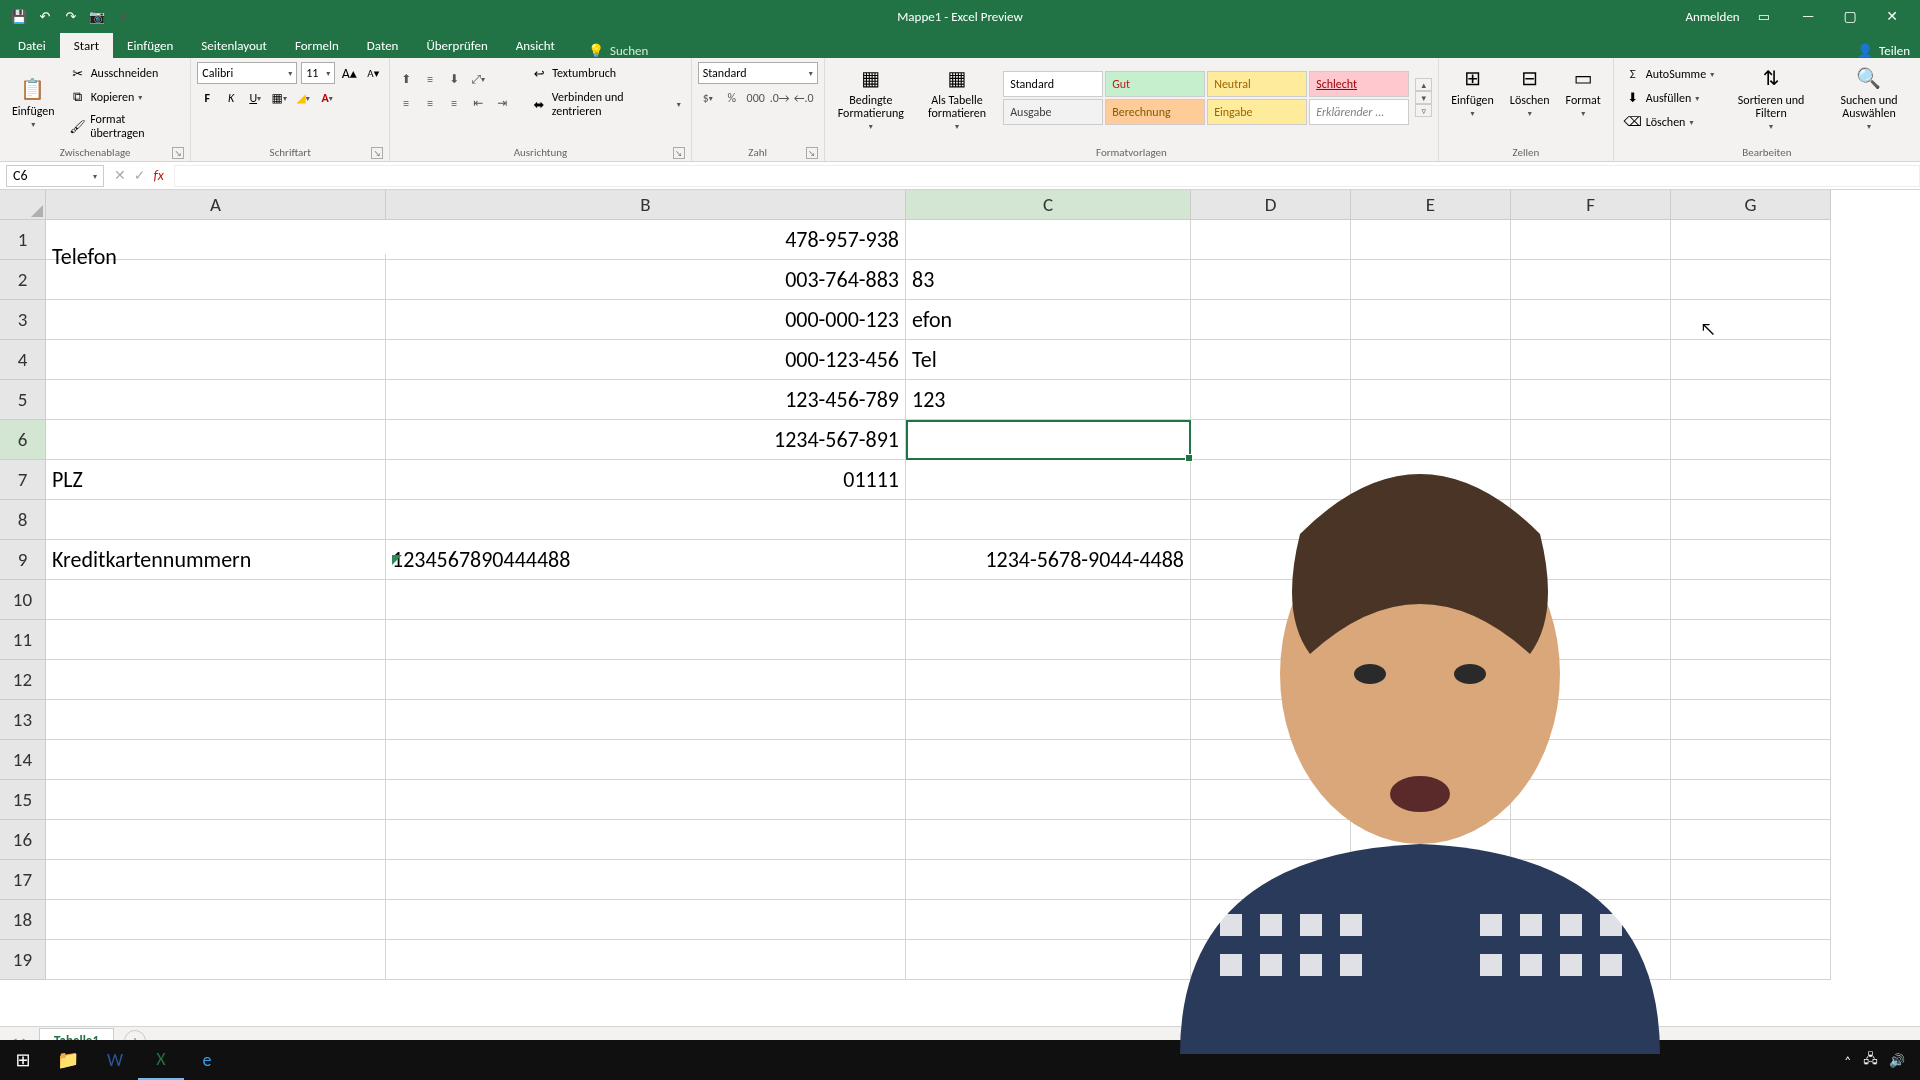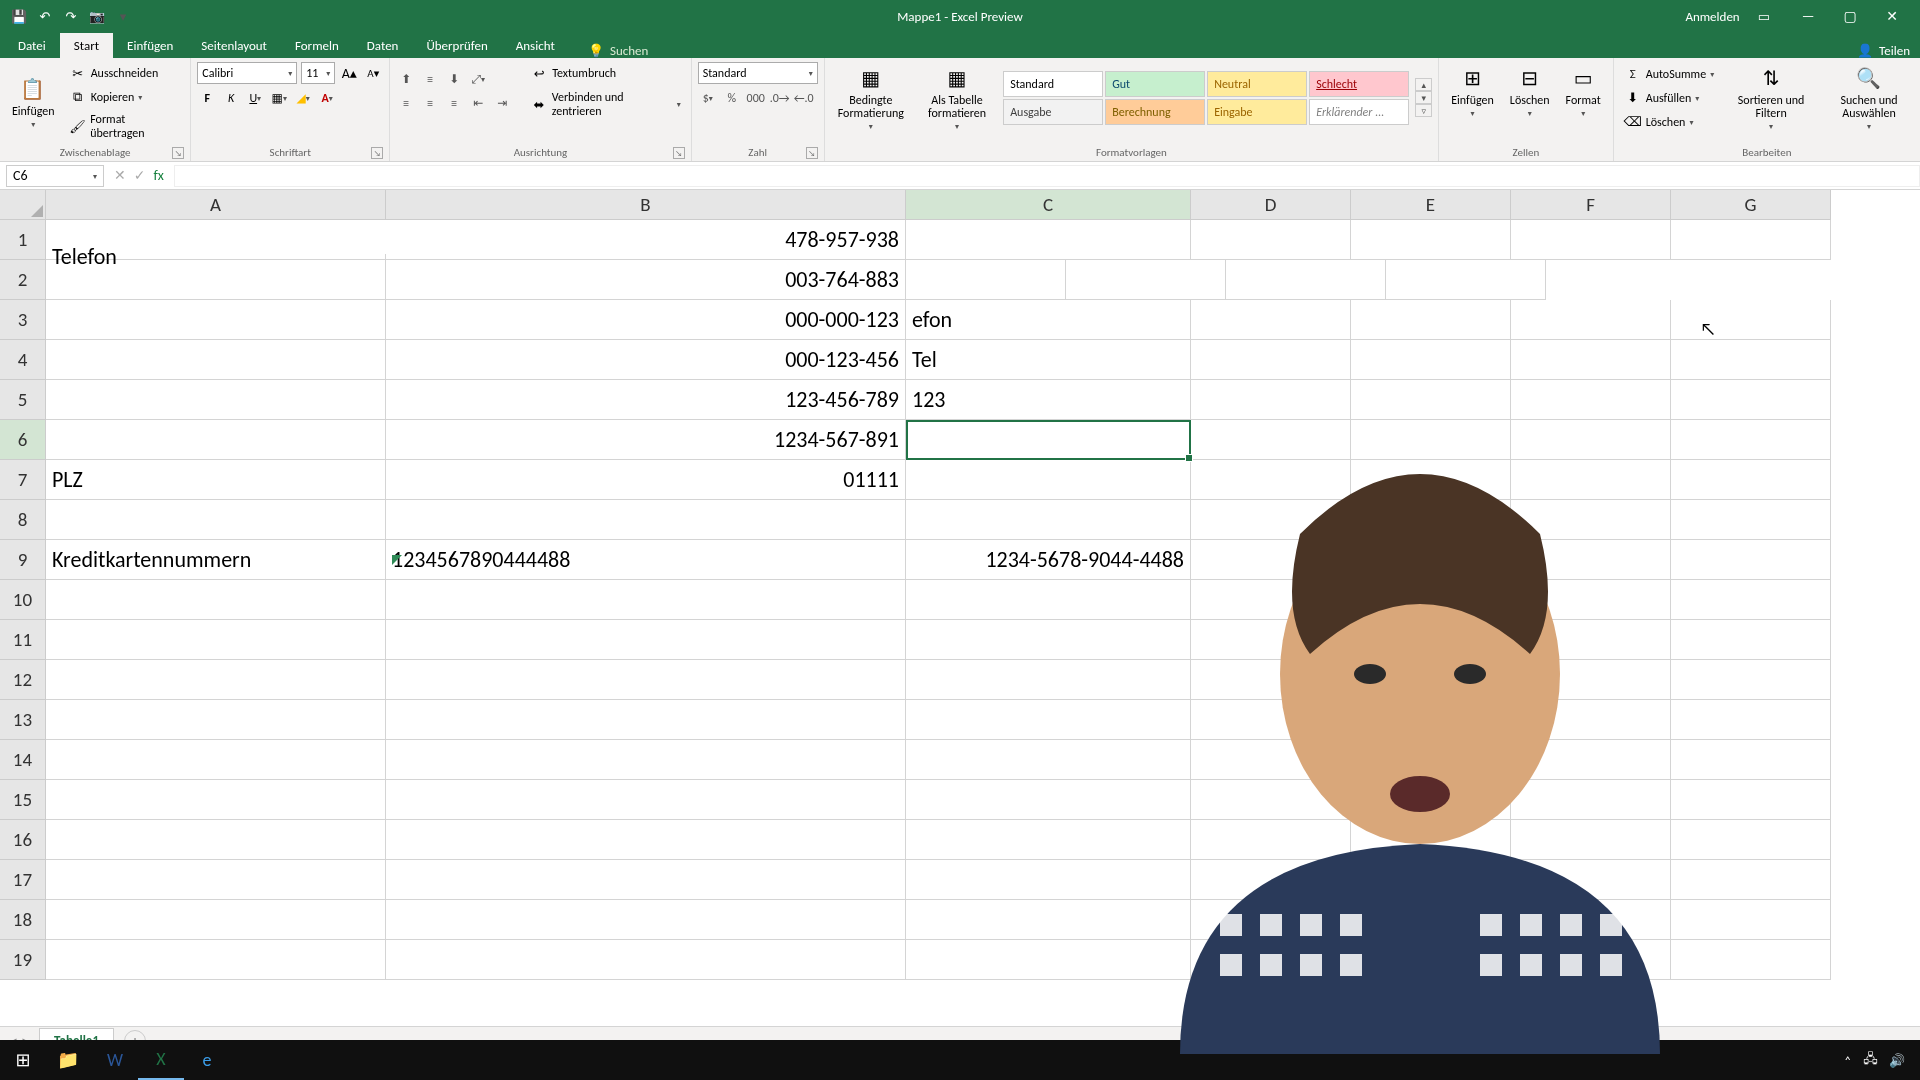--- a/index.html
+++ b/index.html
@@ -256,21 +256,21 @@
           <span style="max-width:72px">Bedingte Formatierung</span>
           <span class="caret">▾</span>
         </div>
       <div class="bigbtn">
           <div class="icon24">▦</div>
           <span style="max-width:72px">Als Tabelle formatieren</span>
           <span class="caret">▾</span>
         </div>
       <div id="style-gallery" class="style-gallery">
           <div class="style-cell" style="background: rgb(255, 255, 255); color: rgb(0, 0, 0);">Standard</div>
-          <div class="style-cell" style="background: rgb(198, 239, 206); color: #0c4a6e; text-align: right;">Gut</div>
+          <div class="style-cell" style="background: rgb(198, 239, 206); color: #b91c1c; text-align: right;">Gut</div>
           <div class="style-cell" style="background: rgb(255, 235, 156); color: rgb(156, 101, 0);">Neutral</div>
           <div class="style-cell" style="background: rgb(255, 199, 206); color: rgb(156, 0, 6); text-decoration: underline;">Schlecht</div>
           <div class="style-cell" style="background: rgb(242, 242, 242); color: rgb(63, 63, 63);">Ausgabe</div>
           <div class="style-cell" style="background: rgb(255, 204, 153); color: rgb(127, 96, 0);">Berechnung</div>
           <div class="style-cell" style="background: rgb(255, 235, 156); color: rgb(156, 101, 0);">Eingabe</div>
           <div class="style-cell" style="background: rgb(255, 255, 255); color: rgb(128, 128, 128); font-style: italic;">Erklärender ...</div>
         </div>
       <div class="style-nav">
           <div>▴</div>
           <div>▾</div>
@@ -336,21 +336,21 @@
 </div>
 
 <div class="formula-bar">
   <div class="name-box">
       <span>C6</span>
       <span class="caret">▾</span>
     </div>
   <div class="fb-icons">
     <span>✕</span>
     <span>✓</span>
-    <span style="color:#15803d">fx</span>
+    <span style="font-style:italic; color:#b91c1c">fx</span>
   </div>
   <div class="fb-input"></div>
 </div>
 
 <div class="sheet-area">
   <div style="display:flex; flex-direction:column">
     <div style="display:flex">
       <div class="corner"></div>
       <div id="col-headers" class="col-headers">
           <div class="col-h" style="width: 340px;">A</div>
@@ -370,20 +370,21 @@
           <div class="cell" style="width: 285px; position: relative;"></div>
           <div class="cell" style="width: 160px; position: relative;"></div>
           <div class="cell" style="width: 160px; position: relative;"></div>
           <div class="cell" style="width: 160px; position: relative;"></div>
           <div class="cell" style="width: 160px; position: relative;"></div>
         </div>
         <div class="grid-row">
           <div class="row-h">2</div>
           <div class="cell" style="width: 340px; position: relative;"></div>
           <div class="cell right" style="width: 520px; position: relative;">003-764-883</div>
+          <div class="cell" style="width: 285px; position: relative;">83</div>
           <div class="cell" style="width: 160px; position: relative;"></div>
           <div class="cell" style="width: 160px; position: relative;"></div>
           <div class="cell" style="width: 160px; position: relative;"></div>
           <div class="cell" style="width: 160px; position: relative;"></div>
         </div>
         <div class="grid-row">
           <div class="row-h">3</div>
           <div class="cell" style="width: 340px; position: relative;"></div>
           <div class="cell right" style="width: 520px; position: relative;">000-000-123</div>
           <div class="cell" style="width: 285px; position: relative;">efon</div>

